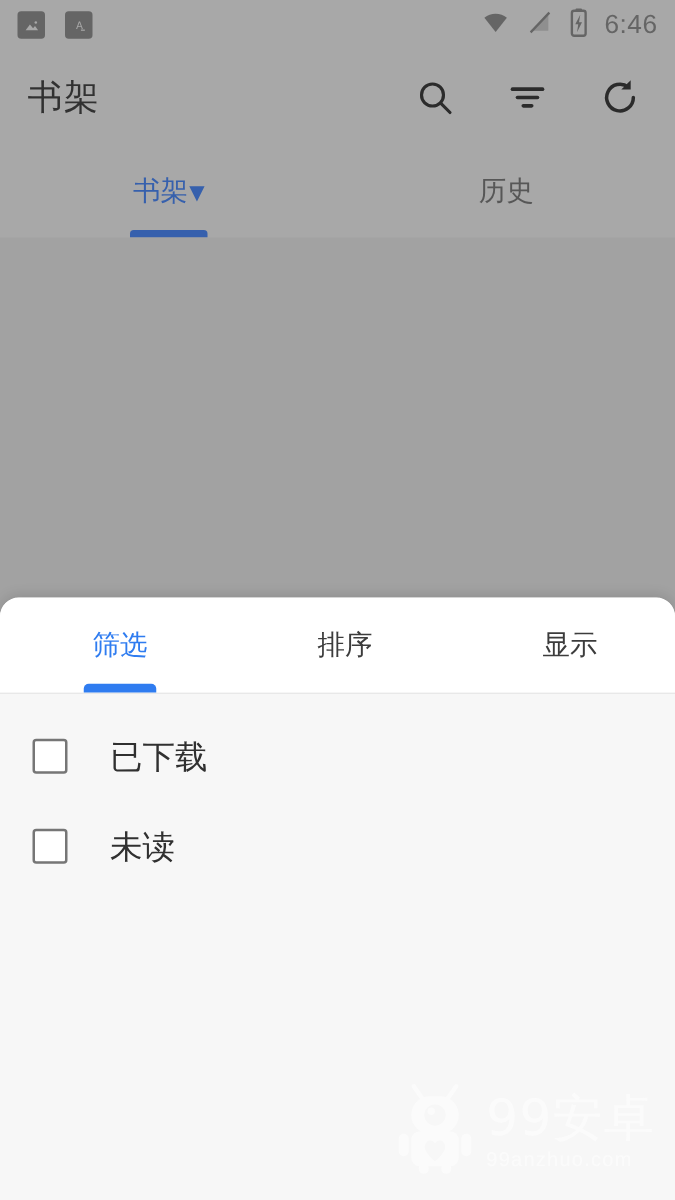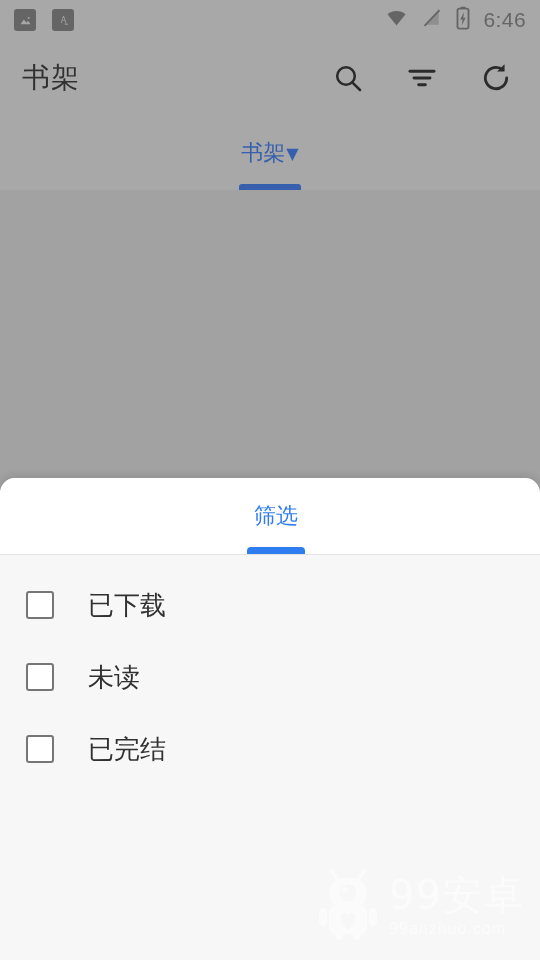--- a/index.html
+++ b/index.html
@@ -222,49 +222,56 @@
     </div>
 
     <div id="top-tabs">
       <div class="top-tab active">
         <div class="lbl">
           <span>书架</span>
           <span class="caret">▼</span>
         </div>
         <div class="indicator"></div>
       </div>
+      <div class="top-tab">
+        <div class="lbl">
+          <span>历史</span>
+        </div>
+      </div>
     </div>
 
     <div id="shelf-content"></div>
   </div>
 
   <div id="scrim"></div>
 
   <div id="bottom-sheet">
 
     <div id="sheet-tabs">
       <div class="sheet-tab active">
         <span class="lbl">筛选</span>
         <span class="indicator"></span>
       </div>
+      <div class="sheet-tab">
+        <span class="lbl">排序</span>
+      </div>
+      <div class="sheet-tab">
+        <span class="lbl">显示</span>
+      </div>
     </div>
     <div id="sheet-divider"></div>
 
     <div id="filter-list">
       <div class="filter-row">
         <span class="checkbox"></span>
         <span class="filter-label">已下载</span>
       </div>
       <div class="filter-row">
         <span class="checkbox"></span>
         <span class="filter-label">未读</span>
-      </div>
-      <div class="filter-row">
-        <span class="checkbox"></span>
-        <span class="filter-label">已完结</span>
       </div>
     </div>
 
     <div id="watermark">
       <span>
         <svg width="62" height="76" viewBox="0 0 62 76">
           <line x1="14" y1="4" x2="21" y2="14" stroke="#ffffff" stroke-width="3.4" stroke-linecap="round"></line>
           <line x1="48" y1="4" x2="41" y2="14" stroke="#ffffff" stroke-width="3.4" stroke-linecap="round"></line>
           <rect x="12" y="12" width="38" height="30" rx="15" fill="#ffffff"></rect>
           <circle cx="31" cy="27" r="8.5" fill="#f7f7f7"></circle>

